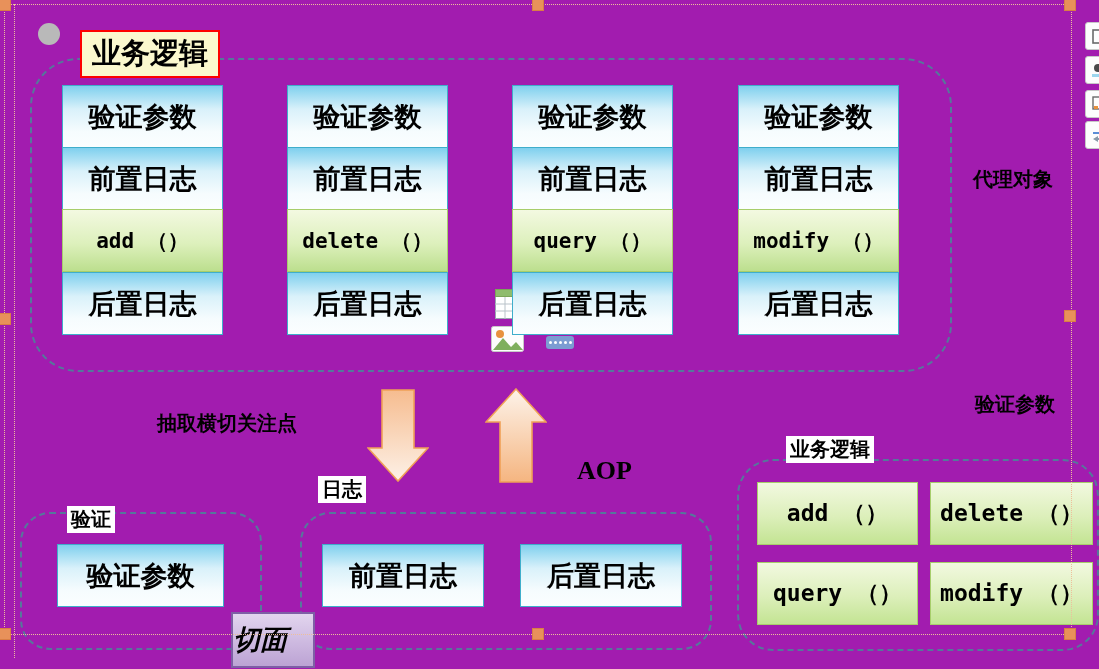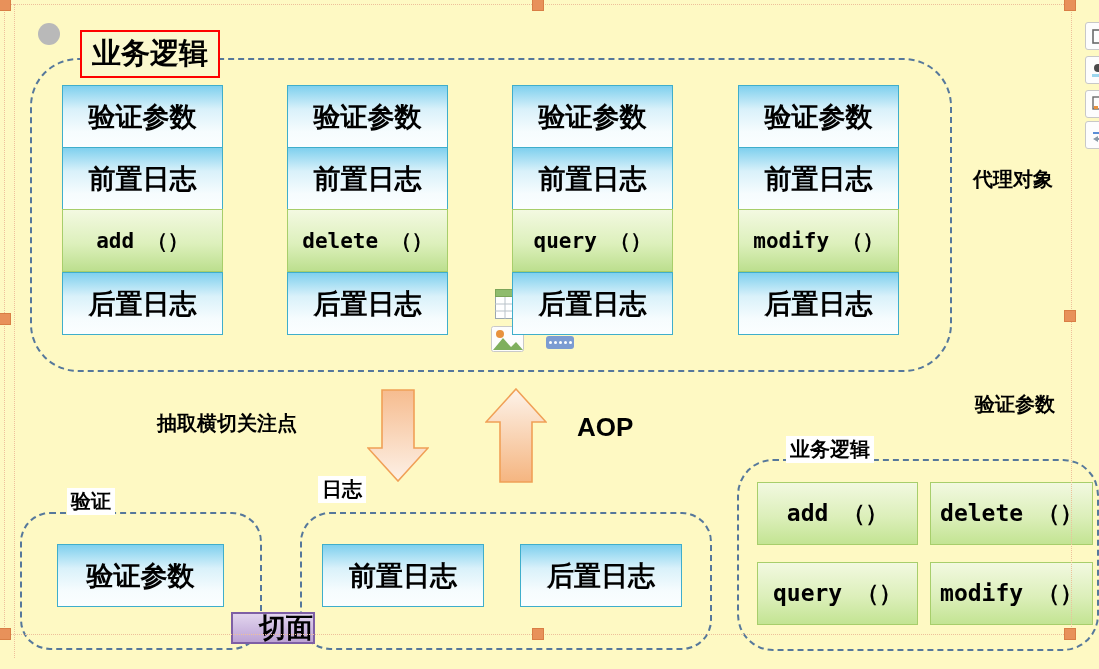--- a/index.html
+++ b/index.html
@@ -1,16 +1,16 @@
 <!DOCTYPE html>
 <html><head>
 <meta charset="utf-8">
 <style>
   html,body{margin:0;padding:0;background:#fff;}
-  #canvas{position:relative;width:1099px;height:669px;background:#fef9c3;overflow:hidden;
+  #canvas{position:relative;width:1099px;height:669px;background:#a21caf;overflow:hidden;
           font-family:"Liberation Serif","DejaVu Serif",serif;}
   .abs{position:absolute;}
 
   
   .dashrect{position:absolute;border:2px dashed #56789B;background:transparent;}
 
   
   .col{position:absolute;width:161px;display:flex;flex-direction:column;}
   .cell{height:63px;box-sizing:border-box;display:flex;align-items:center;justify-content:center;
         font-weight:bold;font-size:27px;color:#000;}
@@ -25,29 +25,29 @@
   .greenbox{position:absolute;height:63px;box-sizing:border-box;display:flex;align-items:center;justify-content:center;
         font-weight:bold;font-size:23px;border:1px solid #A7CE6B;color:#000;
         font-family:"DejaVu Sans Mono","Liberation Mono",monospace;
         background:linear-gradient(to bottom,#F2F9E0 0%,#DCEFBA 55%,#C3E493 100%);}
 
   
   .biglabel{position:absolute;font-weight:bold;font-size:20px;color:#000;white-space:nowrap;}
   .yellow-tag{position:absolute;left:80px;top:30px;width:140px;height:48px;box-sizing:border-box;
         background:#FBF8CE;border:2px solid #FE0000;display:flex;align-items:center;justify-content:center;
         font-weight:bold;font-size:29px;}
-  .purple-tag{position:absolute;left:231px;top:612px;width:84px;height:32px;box-sizing:border-box;
+  .purple-tag{position:absolute;left:231px;top:612px;width:84px;height:56px;box-sizing:border-box;
         background:linear-gradient(to bottom,#E2D5EE 0%,#CDB9E0 55%,#BCA3D4 100%);
-        border:2px solid #7E5FA5;display:flex;align-items:center;justify-content:flex-end;
-        font-weight:bold;font-size:27px;z-index:20;}
+        border:2px solid #7E5FA5;display:flex;align-items:center;justify-content:flex-start;
+        font-weight:bold;font-size:27px;z-index:20;font-style:italic;}
   .whitebg{background:#fff;padding:0 4px;}
 
   .gray-circle{position:absolute;left:38px;top:23px;width:22px;height:22px;border-radius:50%;background:#B9B9B9;}
 
-  .mono{font-family:Liberation Sans, sans-serif;}
+  .mono{font-family:Liberation Serif, serif;margin-top:44px;}
 
   
   .sel-rect{position:absolute;left:4px;top:4px;width:1066px;height:629px;border:1px dotted #EEBF9B;z-index:40;pointer-events:none;}
   .sel-vline{position:absolute;left:14px;top:4px;width:0;height:654px;border-left:1px dotted #EEBF9B;z-index:40;}
   .handle{position:absolute;width:10px;height:10px;background:#E8915A;border:1px solid #D97E45;z-index:41;}
 
   
   .ph-table{position:absolute;left:495px;top:289px;width:21px;height:30px;z-index:2;}
   .ph-pic{position:absolute;left:491px;top:326px;width:33px;height:26px;z-index:2;}
   .ph-dots{position:absolute;left:546px;top:336px;width:28px;height:13px;border-radius:3px;background:#7C9CD2;
@@ -135,21 +135,21 @@
         <stop offset="0" stop-color="#FDF3EA"></stop>
           <stop offset="1" stop-color="#F5B580"></stop>
       </linearGradient>
     </defs>
     <polygon points="31,1 61,34 47,34 47,94 15,94 15,34 1,34" fill="url(#gup)" stroke="#F0A057" stroke-width="1.6"></polygon>
   </svg>
 
   <div class="biglabel" style="left:157px;top:410px;">抽取横切关注点</div>
   <div class="biglabel mono" style="left:577px;top:412px;font-size:26px;">AOP</div>
 
-  <div class="biglabel whitebg z10" style="left:67px;top:488px;">验证</div>
+  <div class="biglabel whitebg z10" style="left:67px;top:506px;">验证</div>
   <div class="dashrect z1" style="left:20px;top:512px;width:238px;height:134px;border-radius:30px;"></div>
   <div class="bluebox z6" style="left:57px;top:544px;width:167px;">验证参数</div>
 
   <div class="biglabel whitebg z10" style="left:318px;top:476px;">日志</div>
   <div class="dashrect z1" style="left:300px;top:512px;width:408px;height:134px;border-radius:30px;"></div>
   <div class="bluebox z6" style="left:322px;top:544px;width:162px;">前置日志</div>
   <div class="bluebox z6" style="left:520px;top:544px;width:162px;">后置日志</div>
 
   <div class="purple-tag">
     <span>切面</span>

